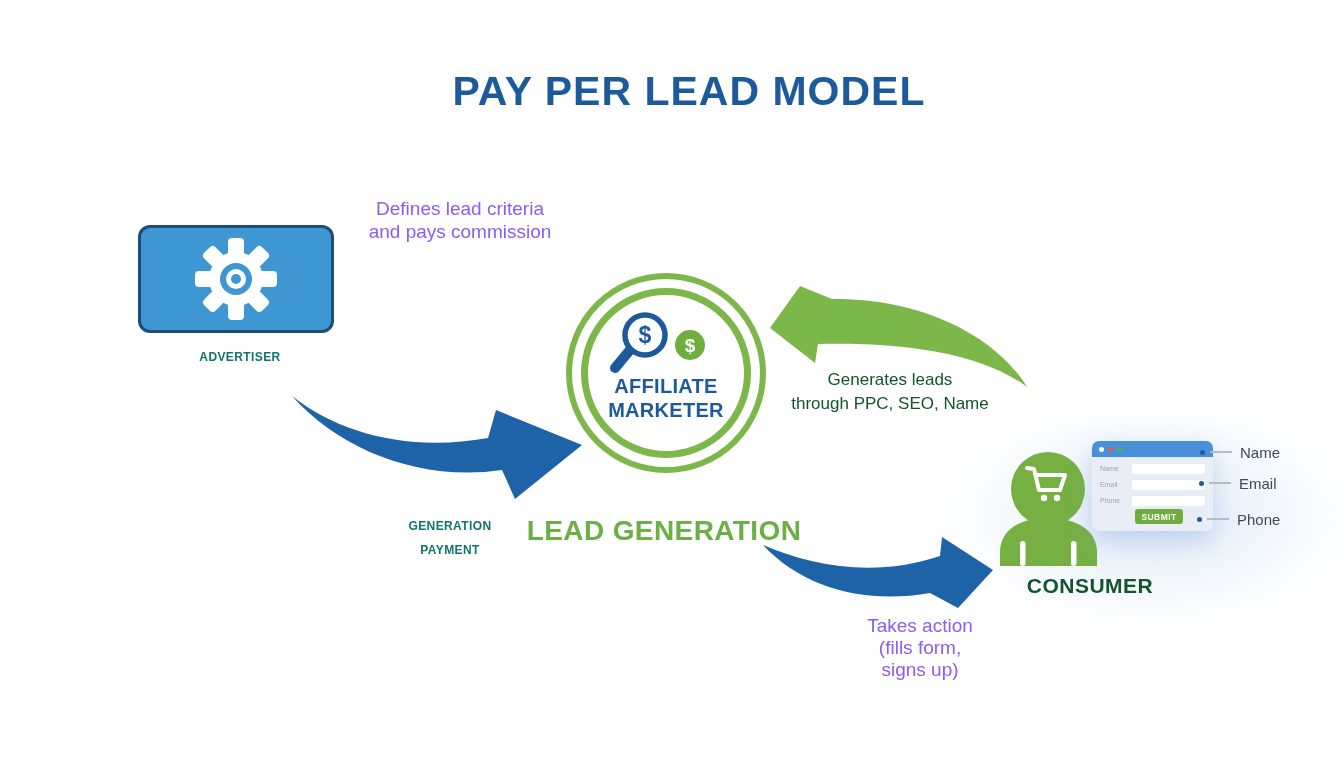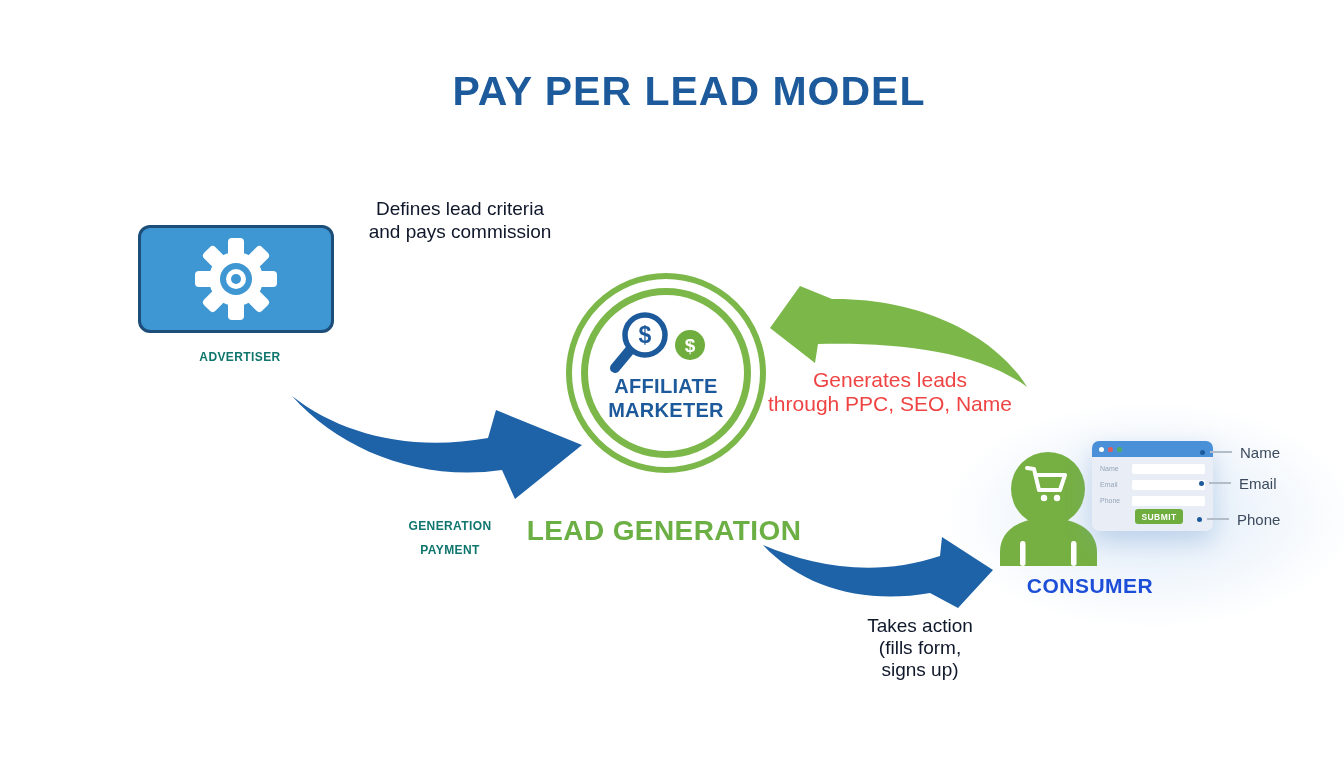--- a/index.html
+++ b/index.html
@@ -4,33 +4,33 @@
 <style>
   html,body{margin:0;padding:0;background:#fff;}
   .stage{position:relative;width:1344px;height:768px;background:#ffffff;overflow:hidden;
          font-family:"Liberation Sans",sans-serif;}
   .abs{position:absolute;}
   .ctr{transform:translateX(-50%);text-align:center;}
   .glow{left:940px;top:400px;width:420px;height:230px;
         background:radial-gradient(ellipse at center,rgba(197,219,242,.55) 0%,rgba(197,219,242,0) 70%);}
   .arrow-layer{left:0;top:0;pointer-events:none;}
   .title{left:672px;top:68px;color:#1d5a9b;font-size:41px;font-weight:bold;letter-spacing:1px;white-space:nowrap;margin-left:17px;}
-  .blue-note{color:#0f172a;font-size:19px;line-height:23px;white-space:nowrap;}
+  .blue-note{color:#8b5cf6;font-size:19px;line-height:23px;white-space:nowrap;}
   .blue-label{color:#0f766e;font-weight:bold;font-size:12px;letter-spacing:.4px;line-height:24px;white-space:nowrap;}
-  .green-note{color:#ef4444;font-size:21px;line-height:24px;white-space:nowrap;}
+  .green-note{color:#14532d;font-size:17px;line-height:24px;white-space:nowrap;}
   .green-label{color:#6caf44;font-weight:bold;font-size:28px;letter-spacing:.4px;white-space:nowrap;}
   
   .adv-box{left:138px;top:225px;width:190px;height:102px;background:#3e96d2;border:3px solid #1c4e79;
            border-radius:12px;display:flex;align-items:center;justify-content:center;}
   
   .ring-outer{left:566px;top:273px;width:188px;height:188px;border:6px solid #7cb74a;border-radius:50%;background:#fff;}
   .ring-inner{left:581px;top:288px;width:156px;height:156px;border:7px solid #7cb74a;border-radius:50%;background:#fff;}
   .aff-text{left:666px;top:374px;color:#1d5a9b;font-weight:bold;font-size:20px;line-height:24px;letter-spacing:.3px;}
   
-  .consumer-label{left:1090px;top:574px;color:#1d4ed8;font-weight:bold;font-size:21px;letter-spacing:.5px;white-space:nowrap;}
+  .consumer-label{left:1090px;top:574px;color:#14532d;font-weight:bold;font-size:21px;letter-spacing:.5px;white-space:nowrap;}
   
   .form-card{left:1092px;top:441px;width:121px;height:90px;background:#e9eef6;border-radius:7px;
              box-shadow:0 10px 24px rgba(120,160,210,.38);}
   .form-header{position:absolute;left:0;top:0;width:100%;height:16px;background:#4a90d9;
                border-radius:7px 7px 0 0;display:flex;align-items:center;padding-left:7px;box-sizing:border-box;gap:4px;}
   .dot{width:5px;height:5px;border-radius:50%;display:inline-block;}
   .dot-white{background:#ffffff;} .dot-red{background:#e25b5b;} .dot-green{background:#4db060;}
   .form-row{position:absolute;left:8px;right:8px;height:11px;display:flex;align-items:center;gap:5px;}
   .f-label{width:27px;font-size:7px;color:#98a5b8;flex:none;}
   .f-input{flex:1;height:10px;background:#ffffff;border-radius:2px;}

